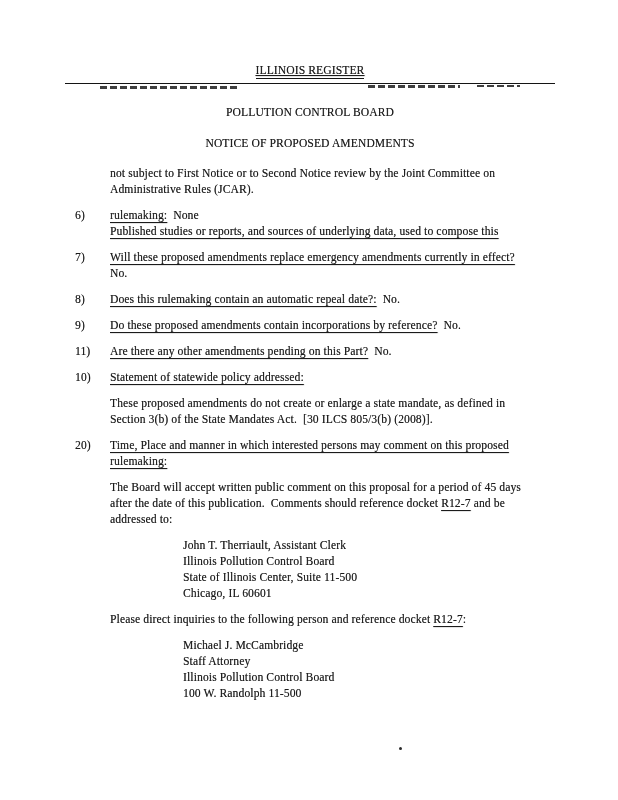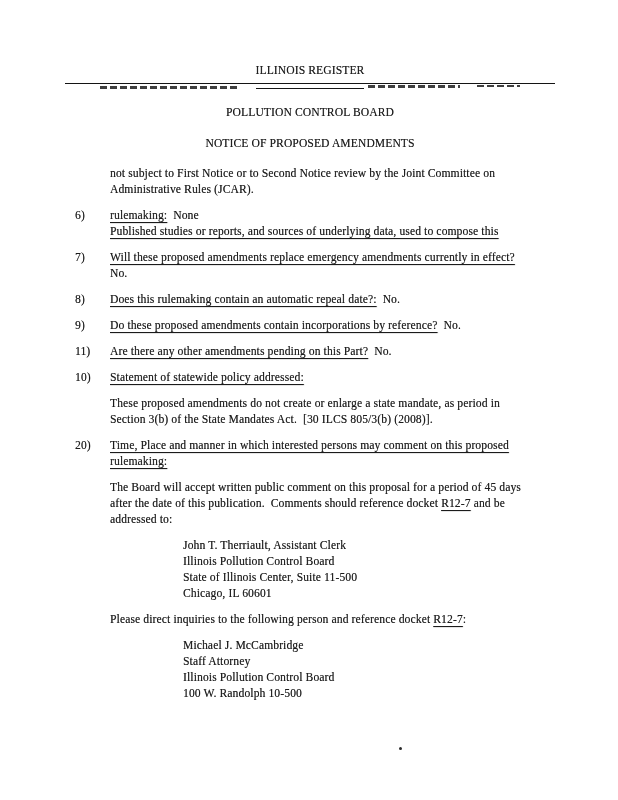--- a/index.html
+++ b/index.html
@@ -22,21 +22,22 @@
   
   .doc-header {
     padding: 62px 63px 0 65px;
   }
   .register-title-row {
     text-align: center;
     line-height: 16px;
   }
   .register-title-row .u-title {
     border-bottom: 1px solid #161616;
-    padding-bottom: 12px;
+    padding-bottom: 2px;
+    text-decoration: underline;
   }
   .header-rule {
     margin-top: 5px;
     height: 0;
     border-top: 1.6px solid #141414;
     position: relative;
   }
   .scan-smudge {
     position: absolute;
     height: 3px;
@@ -148,21 +149,21 @@
         <div class="line"><span class="u">Are there any other amendments pending on this Part?</span><span>  No.</span></div>
       </div>
     </div>
     <div class="block item">
       <span class="num">10)</span>
       <div class="item-text">
         <div class="line"><span class="u">Statement of statewide policy addressed:</span></div>
       </div>
     </div>
     <div class="block paragraph indent1">
-      <div class="line"><span>These proposed amendments do not create or enlarge a state mandate, as period in</span></div>
+      <div class="line"><span>These proposed amendments do not create or enlarge a state mandate, as defined in</span></div>
       <div class="line"><span>Section 3(b) of the State Mandates Act.  [30 ILCS 805/3(b) (2008)].</span></div>
     </div>
     <div class="block item">
       <span class="num">20)</span>
       <div class="item-text">
         <div class="line"><span class="u">Time, Place and manner in which interested persons may comment on this proposed</span></div>
         <div class="line"><span class="u">rulemaking:</span></div>
       </div>
     </div>
     <div class="block paragraph indent1">
@@ -176,17 +177,17 @@
       <div class="line"><span>State of Illinois Center, Suite 11-500</span></div>
       <div class="line"><span>Chicago, IL 60601</span></div>
     </div>
     <div class="block paragraph indent1">
       <div class="line"><span>Please direct inquiries to the following person and reference docket </span><span class="u">R12-7</span><span>:</span></div>
     </div>
     <div class="block address indent2">
       <div class="line"><span>Michael J. McCambridge</span></div>
       <div class="line"><span>Staff Attorney</span></div>
       <div class="line"><span>Illinois Pollution Control Board</span></div>
-      <div class="line"><span>100 W. Randolph 10-500</span></div>
+      <div class="line"><span>100 W. Randolph 11-500</span></div>
     </div>
   </div>
 
 <div class="stray-dot"></div>
 
 </body></html>

